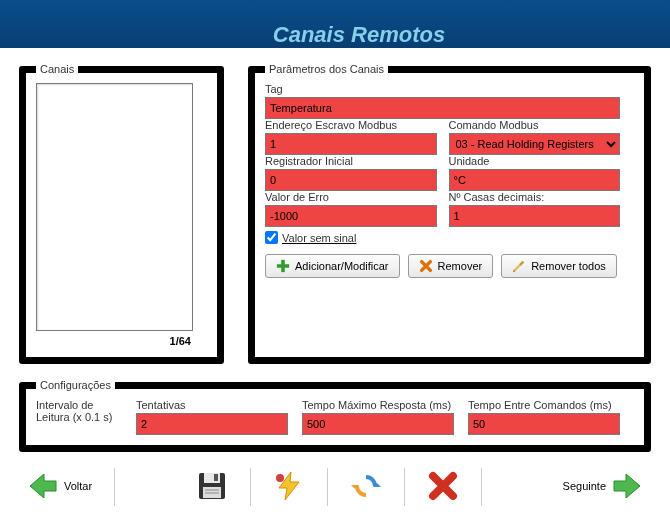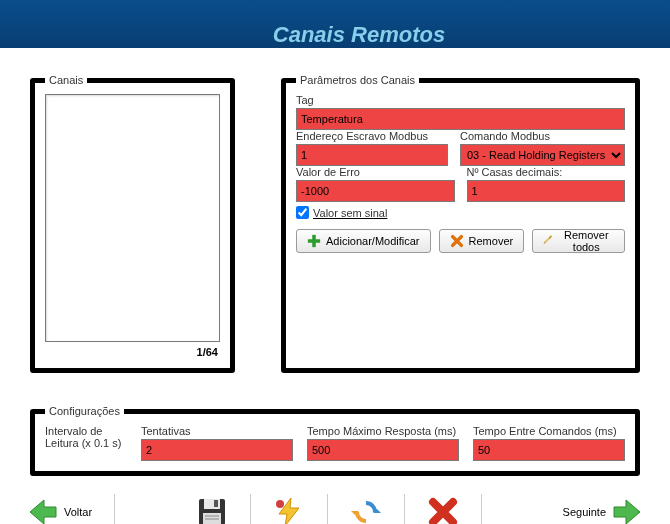--- a/index.html
+++ b/index.html
@@ -25,24 +25,24 @@
     color: #87CEEB;
     font-size: 22px;
     font-weight: bold;
     font-style: italic;
     font-family: Arial, sans-serif;
   }
   .content {
     padding: 10px 14px 6px 14px;
   }
   fieldset {
-    border: 5px solid #000000;
+    border: 7px solid #000000;
     border-radius: 3px;
-    padding: 8px 10px 10px 10px;
-    margin: 16px;
+    padding: 8px 24px 10px 10px;
+    margin: 5px;
   }
   legend {
     font-size: 11px;
     color: #333;
     padding: 0 4px;
   }
   .top-row {
     display: flex;
     gap: 14px;
     margin-bottom: 10px;
@@ -196,20 +196,30 @@
             <input class="txt" type="text" value="1" style="">
           </div>
           <div class="field half">
             <label>Comando Modbus</label>
             <select class="sel">
               <option>03 - Read Holding Registers</option>
             </select>
           </div>
         </div>
 
+        <div class="row">
+          <div class="field half">
+            <label>Registrador Inicial</label>
+            <input class="txt" type="text" value="0" style="">
+          </div>
+          <div class="field half">
+            <label>Unidade</label>
+            <input class="txt" type="text" value="°C" style="">
+          </div>
+        </div>
 
         <div class="row">
           <div class="field half">
             <label>Valor de Erro</label>
             <input class="txt" type="text" value="-1000" style="">
           </div>
           <div class="field half">
             <label>Nº Casas decimais:</label>
             <input class="txt" type="text" value="1" style="">
           </div>

